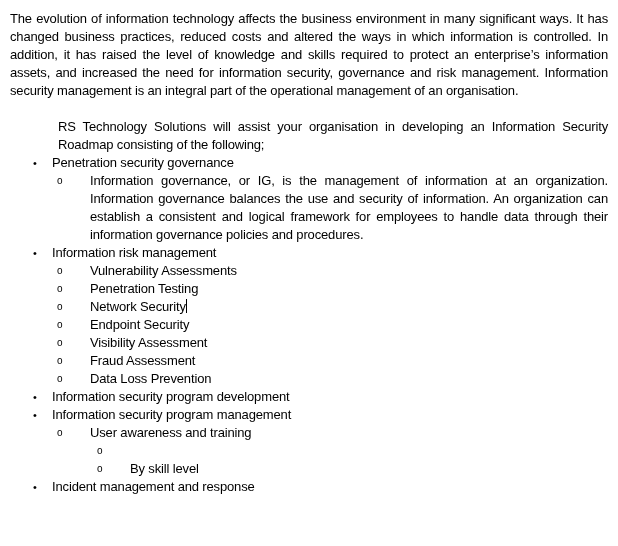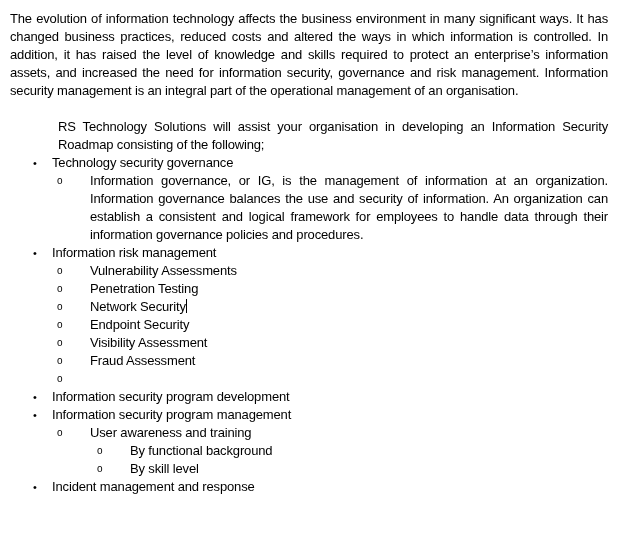--- a/index.html
+++ b/index.html
@@ -103,21 +103,21 @@
 
 <div class="page">
 
   <p class="para">The evolution of information technology affects the business environment in many significant ways. It has changed business practices, reduced costs and altered the ways in which information is controlled. In addition, it has raised the level of knowledge and skills required to protect an enterprise’s information assets, and increased the need for information security, governance and risk management. Information security management is an integral part of the operational management of an organisation.</p>
 
   <p class="para">RS Technology Solutions will assist your organisation in developing an Information Security Roadmap consisting of the following;</p>
 
   <div class="list-block" id="outline-list">
       <div class="li lvl1">
         <span class="marker">•</span>
-        <span class="txt">Technology security governance</span>
+        <span class="txt">Penetration security governance</span>
       </div>
       <div class="li lvl2">
         <span class="marker">o</span>
         <span class="txt justified">Information governance, or IG, is the management of information at an organization. Information governance balances the use and security of information. An organization can establish a consistent and logical framework for employees to handle data through their information governance policies and procedures.</span>
       </div>
       <div class="li lvl1">
         <span class="marker">•</span>
         <span class="txt">Information risk management</span>
       </div>
       <div class="li lvl2">
@@ -139,36 +139,36 @@
       <div class="li lvl2">
         <span class="marker">o</span>
         <span class="txt">Visibility Assessment</span>
       </div>
       <div class="li lvl2">
         <span class="marker">o</span>
         <span class="txt">Fraud Assessment</span>
       </div>
       <div class="li lvl2">
         <span class="marker">o</span>
+        <span class="txt">Data Loss Prevention</span>
       </div>
       <div class="li lvl1">
         <span class="marker">•</span>
         <span class="txt">Information security program development</span>
       </div>
       <div class="li lvl1">
         <span class="marker">•</span>
         <span class="txt">Information security program management</span>
       </div>
       <div class="li lvl2">
         <span class="marker">o</span>
         <span class="txt">User awareness and training</span>
       </div>
       <div class="li lvl3">
         <span class="marker">o</span>
-        <span class="txt">By functional background</span>
       </div>
       <div class="li lvl3">
         <span class="marker">o</span>
         <span class="txt">By skill level</span>
       </div>
       <div class="li lvl1">
         <span class="marker">•</span>
         <span class="txt">Incident management and response</span>
       </div>
     </div>

